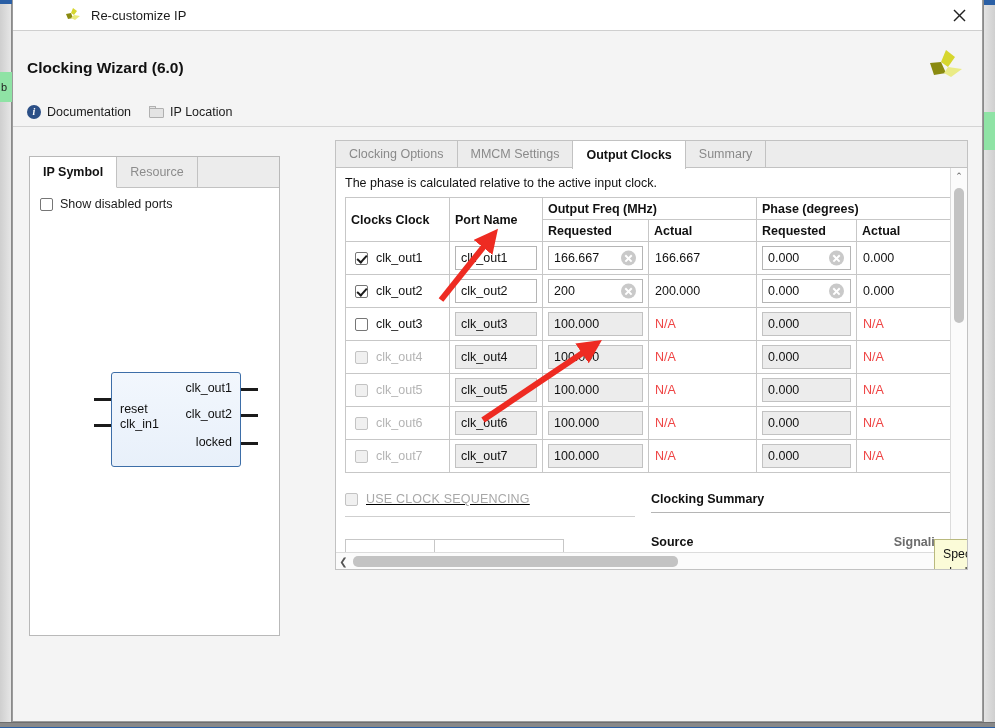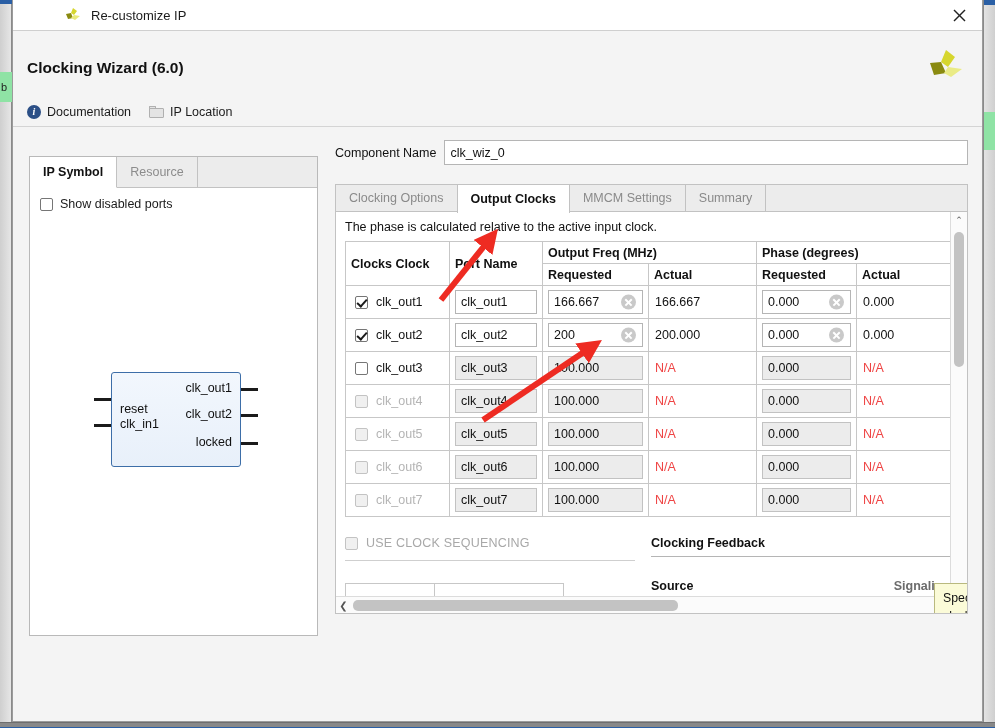--- a/index.html
+++ b/index.html
@@ -97,21 +97,21 @@
   .folder-icon .f-b { position:absolute; left:0; top:2px; width:15px; height:10px;
     background:#e4e4e4; border:1px solid #b0b0b0; border-radius:1px; }
   .folder-icon .f-t { position:absolute; left:0; top:0px; width:7px; height:4px;
     background:#e4e4e4; border:1px solid #b0b0b0; border-bottom:none; border-radius:1px 1px 0 0; }
 
   
   #body-area { position: relative; height: 100%; }
 
   
   #left-panel {
-    position: absolute; left: 16px; top: 29px; width: 289px; height: 480px;
+    position: absolute; left: 16px; top: 29px; width: 251px; height: 480px;
     background: #ffffff; border: 1px solid #b9b9b9;
   }
   #lp-tabs { height: 31px; background: #ececec; border-bottom: 1px solid #c2c2c2; display: flex; }
   #lp-tabs .tab {
     padding: 0 13px; height: 31px; line-height: 31px; font-size: 12.5px;
     border-right: 1px solid #c2c2c2; cursor: pointer; color: #8c8c8c;
   }
   #lp-tabs .tab.active {
     background: #ffffff; color: #111; font-weight: bold;
     border-bottom: 1px solid #ffffff; margin-bottom: -1px;
@@ -207,21 +207,21 @@
     content: ""; position: absolute; left: 3px; top: 7px; width: 9px; height: 1.8px;
     background: #fff;
   }
   .clearbtn::before { transform: rotate(45deg); }
   .clearbtn::after { transform: rotate(-45deg); }
   .plain { padding-left: 6px; font-size: 12.5px; color: #111; }
   .plain.na { color: #ef4444; }
 
   
   #lower { display: flex; margin-top: 19px; }
-  #seq-col { width: 290px; }
+  #seq-col { width: 290px; text-decoration: underline; }
   #seq-row { display: flex; align-items: center; gap: 8px; }
   #seq-row .lbl { font-size: 12.5px; color: #a8a8a8; letter-spacing: .2px; }
   #seq-col .rule { border-bottom: 1px solid #cfcfcf; margin-top: 10px; }
   #seq-col .minitable { display: flex; margin-top: 22px; }
   #seq-col .minitable div { height: 22px; border: 1px solid #c7c7c7; }
   #fb-col { flex: 1; margin-left: 16px; }
   #fb-col .fb-title { font-size: 12.5px; font-weight: bold; color: #111; }
   #fb-col .rule { border-bottom: 1px solid #b5b5b5; margin-top: 6px; }
   #fb-col .fb-cols { display: flex; justify-content: space-between; margin-top: 22px; }
   #fb-col .fb-cols .c { font-size: 12.5px; font-weight: bold; color: #111; }
@@ -349,29 +349,25 @@
         <span class="pin pr" style="top:42px"></span>
         <span class="pin pr" style="top:70px"></span>
         <span class="plabel" style="right:24px; top:9px">clk_out1</span>
         <span class="plabel" style="right:24px; top:35px">clk_out2</span>
         <span class="plabel" style="right:24px; top:63px">locked</span>
       </div>
     </div>
 
     <div id="right-panel">
 
-      <div id="comp-name-row">
-        <span class="lbl">Component Name</span>
-        <input id="comp-name-input" value="clk_wiz_0" style="">
-      </div>
 
       <div id="tab-strip">
         <div class="tab">Clocking Options</div>
+        <div class="tab">MMCM Settings</div>
         <div class="tab active">Output Clocks</div>
-        <div class="tab">MMCM Settings</div>
         <div class="tab">Summary</div>
         <div class="tab-fill"></div>
       </div>
 
       <div id="tab-pane">
         <div id="pane-inner">
 
           <div id="pane-note">The phase is calculated relative to the active input clock.</div>
 
           <table class="clk">
@@ -614,21 +610,21 @@
                 <span class="cbx disabled"></span>
                 <span class="lbl">USE CLOCK SEQUENCING</span>
               </div>
               <div class="rule"></div>
               <div class="minitable">
                 <div style="width:90px"></div>
                 <div style="width:130px; margin-left:-1px"></div>
               </div>
             </div>
             <div id="fb-col">
-              <div class="fb-title">Clocking Feedback</div>
+              <div class="fb-title">Clocking Summary</div>
               <div class="rule"></div>
               <div class="fb-cols">
                 <span class="c">Source</span>
                 <span class="c dim">Signaling</span>
               </div>
             </div>
           </div>
 
         </div>
 

